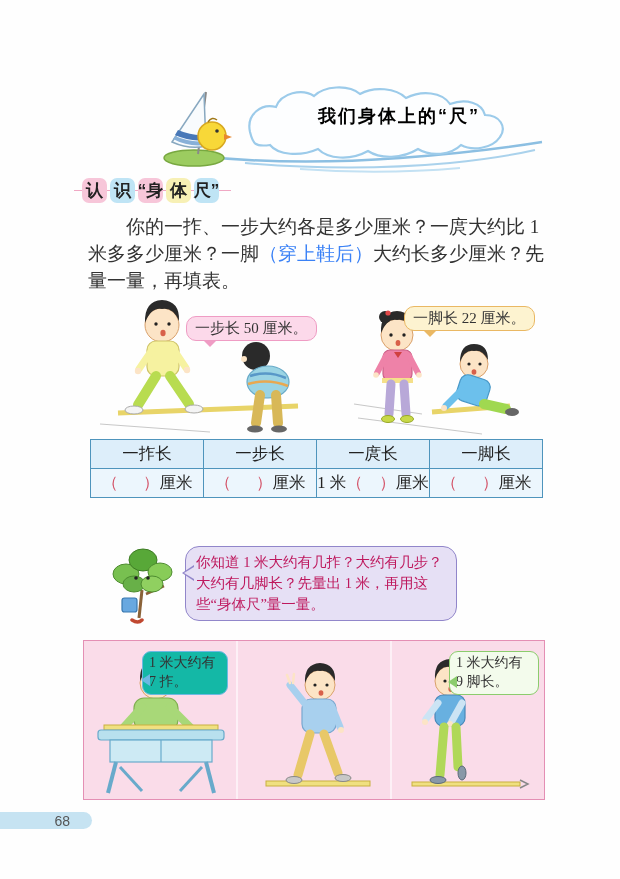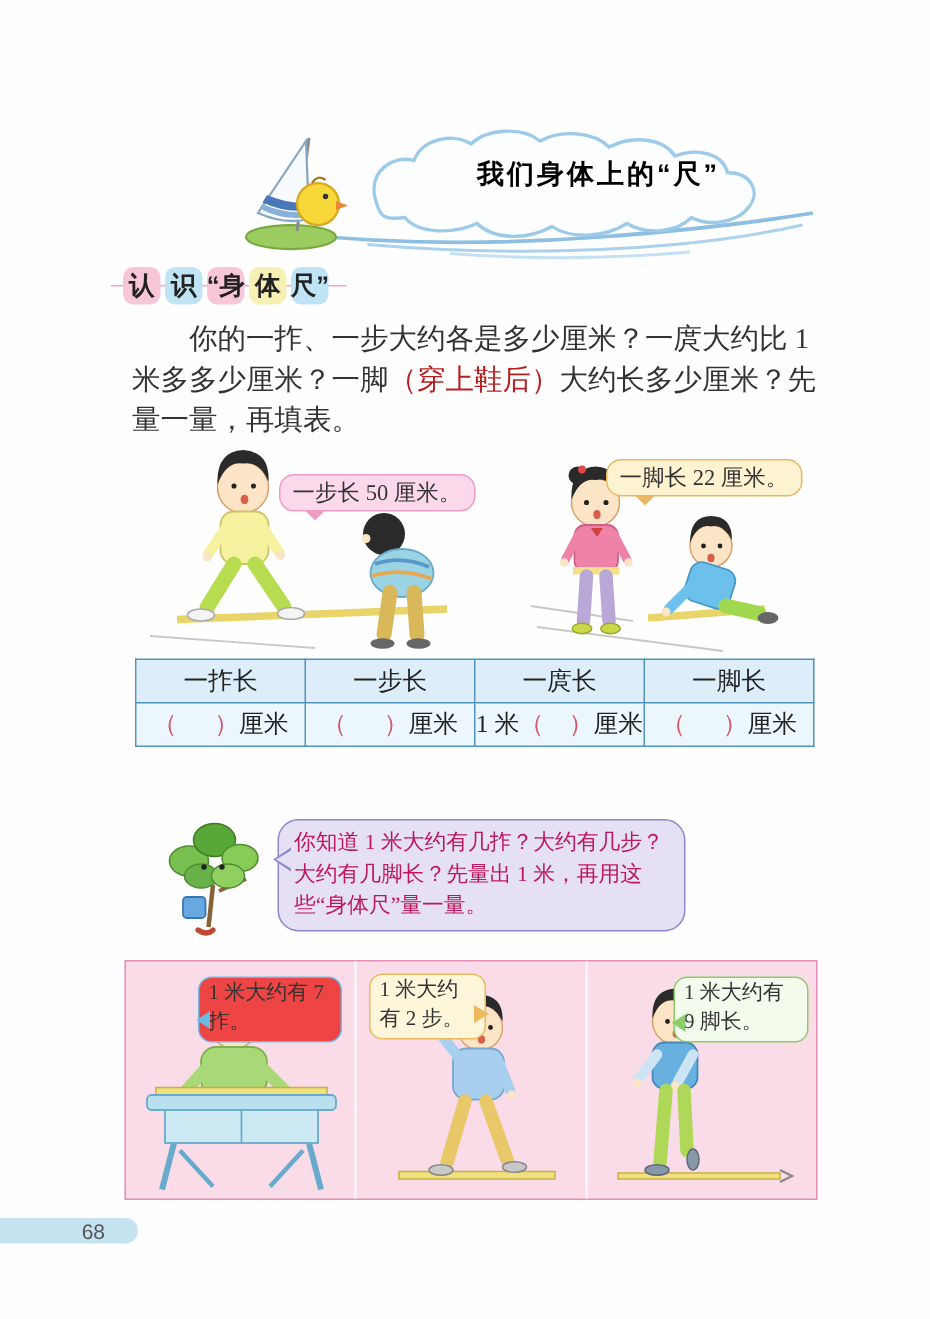--- a/index.html
+++ b/index.html
@@ -31,21 +31,21 @@
   }
   .c0, .c2 { background: #f7c6d9; }
   .c1, .c4 { background: #bfe4f5; }
   .c3 { background: #f7f0b5; }
 
   
   .intro {
     position: absolute; left: 88px; top: 213px; width: 460px;
     font-size: 19px; line-height: 27px; text-indent: 2em; color: #333;
   }
-  .hl { color: #b91c1c; }
+  .hl { color: #3b82f6; }
 
   
   .scenes { position: absolute; left: 90px; top: 292px; width: 458px; height: 145px; }
   .scene-svg { position: absolute; top: 0; }
   .bubble {
     position: absolute; border-radius: 10px; padding: 2px 8px;
     font-size: 15px; color: #333; white-space: nowrap;
   }
   .bubble-step { left: 96px; top: 24px; background: #fcd9ea; border: 1.5px solid #ef9cc4; }
   .bubble-step::after {
@@ -98,21 +98,21 @@
   .comic {
     position: absolute; left: 83px; top: 640px; width: 462px; height: 160px;
     background: #fadce9; border: 1px solid #e48fb4; display: flex;
   }
   .panel { position: relative; flex: 1; }
   .panel + .panel { border-left: 2px solid #fdf0f6; }
   .panel-bubble {
     position: absolute; border-radius: 9px; padding: 2px 6px;
     font-size: 14px; line-height: 1.35; color: #333; z-index: 2;
   }
-  .pb1 { right: 8px; top: 10px; width: 96px; background: #ef4444; border: 1.5px solid #6cb9e2; }
+  .pb1 { right: 8px; top: 10px; width: 86px; background: #14b8a6; border: 1.5px solid #6cb9e2; }
   .pb1::after { content: ""; position: absolute; left: -8px; top: 22px; border: 6px solid transparent; border-right: 9px solid #6cb9e2; }
   .pb2 { left: 8px; top: 8px; width: 78px; background: #fdf6da; border: 1.5px solid #ecba5c; }
   .pb2::after { content: ""; position: absolute; right: -9px; top: 20px; border: 6px solid transparent; border-left: 10px solid #ecba5c; }
   .pb3 { right: 5px; top: 10px; width: 90px; background: #f3fbec; border: 1.5px solid #8bcc6d; }
   .pb3::after { content: ""; position: absolute; left: -8px; top: 24px; border: 6px solid transparent; border-right: 9px solid #8bcc6d; }
   .panel-svg { position: absolute; left: 0; bottom: 0; }
 
   
   .page-pill {
     position: absolute; left: 0; top: 812px; width: 92px; height: 17px;
@@ -310,21 +310,20 @@
           <line x1="77" y1="99" x2="77" y2="121" stroke="#68aacb" stroke-width="1.2"></line>
           <line x1="32" y1="121" x2="24" y2="152" stroke="#68aacb" stroke-width="4"></line>
           <line x1="122" y1="121" x2="130" y2="152" stroke="#68aacb" stroke-width="4"></line>
           <line x1="36" y1="126" x2="58" y2="150" stroke="#68aacb" stroke-width="3"></line>
           <line x1="118" y1="126" x2="96" y2="150" stroke="#68aacb" stroke-width="3"></line>
         </g>
       </svg>
     </div>
 
     <div class="panel">
-      <div class="panel-bubble pb2">1 米大约有 2 步。</div>
       <svg class="panel-svg" width="150" height="158" viewBox="0 0 150 158">
         <rect x="28" y="140" width="104" height="5" fill="#f0e080" stroke="#c8b040" stroke-width="1"></rect>
         <g>
           <circle cx="82" cy="44" r="15" fill="#fce4c6" stroke="#d9a06a" stroke-width="1"></circle>
           <path d="M67,42 Q66,23 82,22 Q98,23 97,40 Q91,28 82,30 Q72,28 67,42 Z" fill="#2a2a2a"></path>
           <circle cx="77" cy="44" r="1.6" fill="#222"></circle>
           <circle cx="89" cy="44" r="1.6" fill="#222"></circle>
           <ellipse cx="83" cy="52" rx="2.4" ry="2.8" fill="#d8604a"></ellipse>
           <rect x="64" y="58" width="34" height="34" rx="9" fill="#a8d0ee" stroke="#78a8d0" stroke-width="1.2"></rect>
           <line x1="68" y1="64" x2="52" y2="44" stroke="#a8d0ee" stroke-width="7" stroke-linecap="round"></line>

